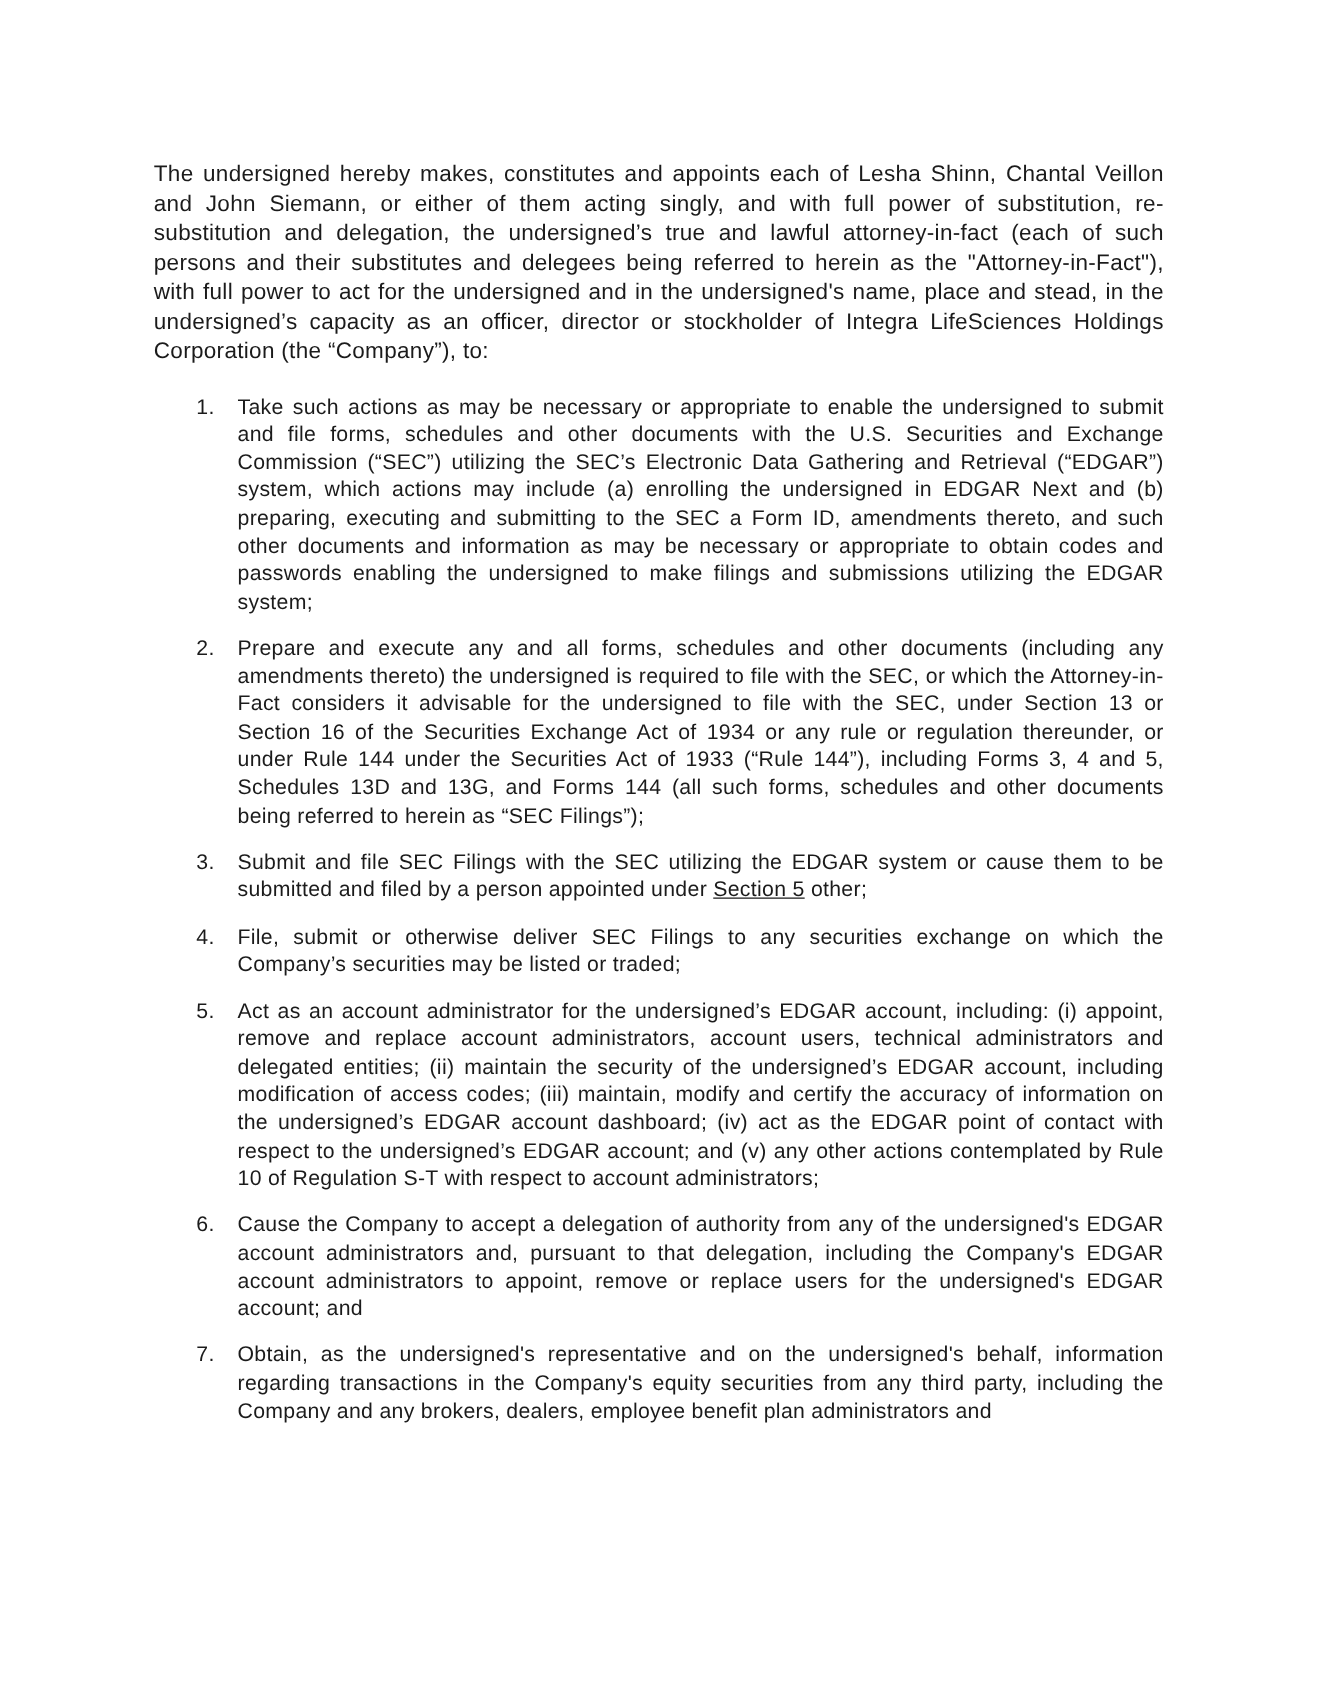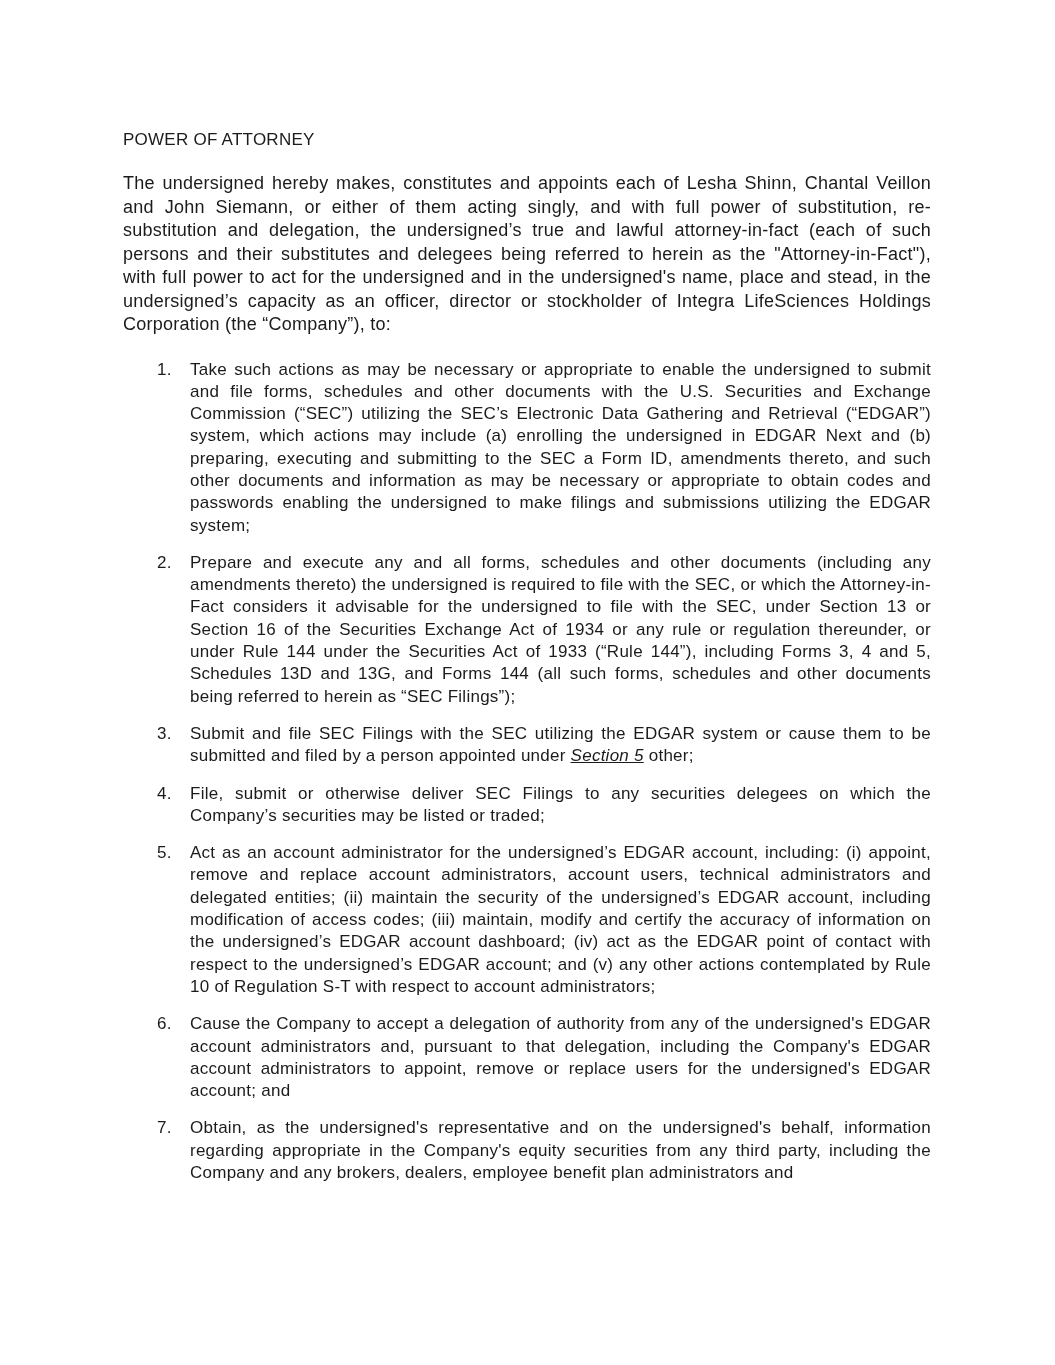--- a/index.html
+++ b/index.html
@@ -53,29 +53,27 @@
     flex: 0 0 67px;
     box-sizing: border-box;
     padding-left: 34px;
   }
   .item .body {
     flex: 1;
     text-align: justify;
   }
   .u {
     text-decoration: underline;
-    font-style: italic;
   }
 </style>
 </head>
 <body>
 
 <div class="page">
 
-  <div class="doc-title">POWER OF ATTORNEY</div>
 
   <p class="intro">The undersigned hereby makes, constitutes and appoints each of Lesha Shinn, Chantal Veillon and John Siemann, or either of them acting singly, and with full power of substitution, re-substitution and delegation, the undersigned’s true and lawful attorney-in-fact (each of such persons and their substitutes and delegees being referred to herein as the "Attorney-in-Fact"), with full power to act for the undersigned and in the undersigned's name, place and stead, in the undersigned’s capacity as an officer, director or stockholder of Integra LifeSciences Holdings Corporation (the “Company”), to:</p>
 
   <ol class="clauses">
 
     <li class="item">
       <span class="num">1.</span>
       <span class="body">Take such actions as may be necessary or appropriate to enable the undersigned to submit and file forms, schedules and other documents with the U.S. Securities and Exchange Commission (“SEC”) utilizing the SEC’s Electronic Data Gathering and Retrieval (“EDGAR”) system, which actions may include (a) enrolling the undersigned in EDGAR Next and (b) preparing, executing and submitting to the SEC a Form ID, amendments thereto, and such other documents and information as may be necessary or appropriate to obtain codes and passwords enabling the undersigned to make filings and submissions utilizing the EDGAR system;</span>
     </li>
 
@@ -84,33 +82,33 @@
       <span class="body">Prepare and execute any and all forms, schedules and other documents (including any amendments thereto) the undersigned is required to file with the SEC, or which the Attorney-in-Fact considers it advisable for the undersigned to file with the SEC, under Section 13 or Section 16 of the Securities Exchange Act of 1934 or any rule or regulation thereunder, or under Rule 144 under the Securities Act of 1933 (“Rule 144”), including Forms 3, 4 and 5, Schedules 13D and 13G, and Forms 144 (all such forms, schedules and other documents being referred to herein as “SEC Filings”);</span>
     </li>
 
     <li class="item">
       <span class="num">3.</span>
       <span class="body"><span>Submit and file SEC Filings with the SEC utilizing the EDGAR system or cause them to be submitted and filed by a person appointed under </span><span class="u">Section 5</span><span> other;</span></span>
     </li>
 
     <li class="item">
       <span class="num">4.</span>
-      <span class="body">File, submit or otherwise deliver SEC Filings to any securities delegees on which the Company’s securities may be listed or traded;</span>
+      <span class="body">File, submit or otherwise deliver SEC Filings to any securities exchange on which the Company’s securities may be listed or traded;</span>
     </li>
 
     <li class="item">
       <span class="num">5.</span>
       <span class="body">Act as an account administrator for the undersigned’s EDGAR account, including: (i) appoint, remove and replace account administrators, account users, technical administrators and delegated entities; (ii) maintain the security of the undersigned’s EDGAR account, including modification of access codes; (iii) maintain, modify and certify the accuracy of information on the undersigned’s EDGAR account dashboard; (iv) act as the EDGAR point of contact with respect to the undersigned’s EDGAR account; and (v) any other actions contemplated by Rule 10 of Regulation S-T with respect to account administrators;</span>
     </li>
 
     <li class="item">
       <span class="num">6.</span>
       <span class="body">Cause the Company to accept a delegation of authority from any of the undersigned's EDGAR account administrators and, pursuant to that delegation, including the Company's EDGAR account administrators to appoint, remove or replace users for the undersigned's EDGAR account; and</span>
     </li>
 
     <li class="item">
       <span class="num">7.</span>
-      <span class="body">Obtain, as the undersigned's representative and on the undersigned's behalf, information regarding appropriate in the Company's equity securities from any third party, including the Company and any brokers, dealers, employee benefit plan administrators and</span>
+      <span class="body">Obtain, as the undersigned's representative and on the undersigned's behalf, information regarding transactions in the Company's equity securities from any third party, including the Company and any brokers, dealers, employee benefit plan administrators and</span>
     </li>
 
   </ol>
 
 </div>
 
 </body></html>

